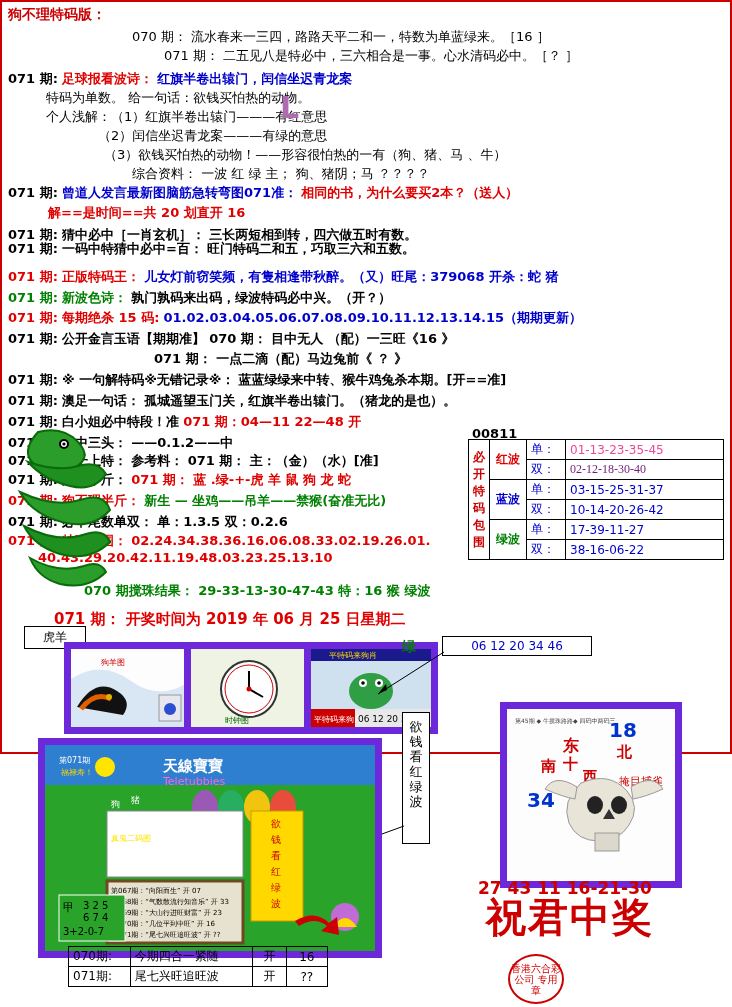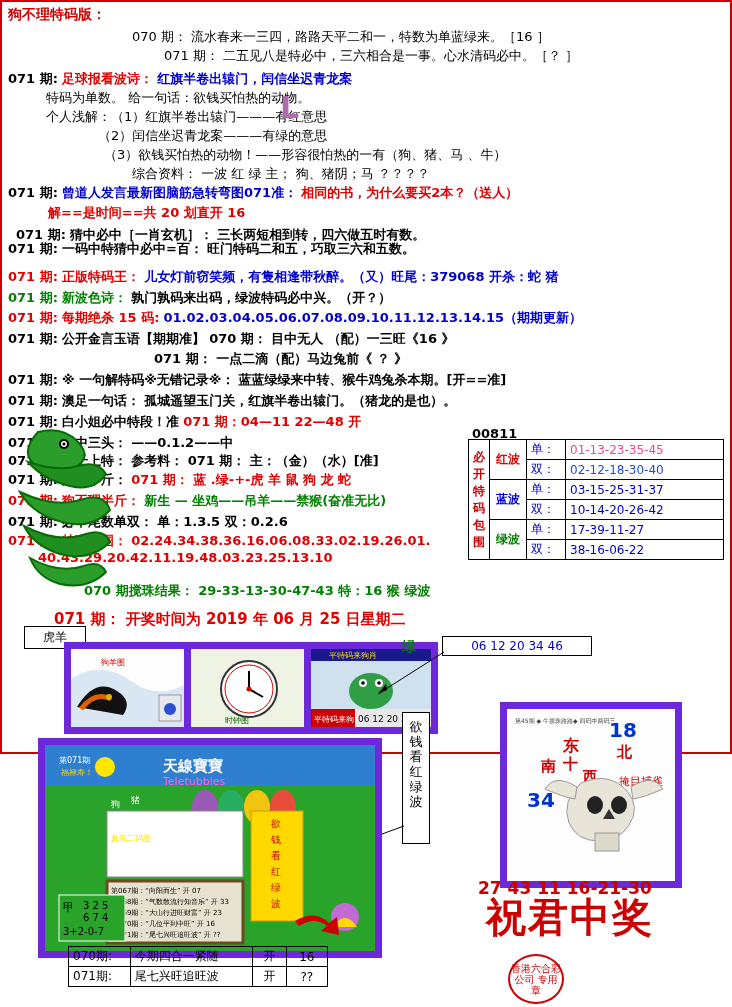--- a/index.html
+++ b/index.html
@@ -65,21 +65,21 @@
 
   <div class="ln" style="left:6px;top:182px;">
     <span class="b black">071 期:</span>
     <span class="b blue">曾道人发言最新图脑筋急转弯图071准：</span>
     <span class="b red">相同的书，为什么要买2本？（送人）</span>
   </div>
   <div class="ln" style="left:46px;top:202px;">
     <span class="b red">解==是时间==共 20 划直开 16</span>
   </div>
 
-  <div class="ln" style="left:6px;top:224px;margin-left:8px;">
+  <div class="ln" style="left:6px;top:224px;">
     <span class="b black">071 期:</span>
     <span class="b black">猜中必中［一肖玄机］：</span>
     <span class="b black">三长两短相到转，四六做五时有数。</span>
   </div>
   <div class="ln" style="left:6px;top:238px;">
     <span class="b black">071 期:</span>
     <span class="b black">一码中特猜中必中=百：</span>
     <span class="b black">旺门特码二和五，巧取三六和五数。</span>
   </div>
   <div class="ln" style="left:6px;top:266px;">
@@ -181,21 +181,21 @@
         <div>码</div>
         <div>包</div>
         <div>围</div>
       </td>
       <td rowspan="2" style="width:28px;text-align:center;color:#e00000;font-weight:bold;">红波</td>
       <td style="width:30px;color:#0000cc;">单：</td>
       <td style="color:#ec4899;">01-13-23-35-45</td>
     </tr>
     <tr>
       <td style="color:#0000cc;">双：</td>
-      <td style="color:#1d4ed8;">02-12-18-30-40</td>
+      <td style="color:#701a75;font-family:Liberation Serif, serif;">02-12-18-30-40</td>
     </tr>
     <tr>
       <td rowspan="2" style="text-align:center;color:#0000cc;font-weight:bold;">蓝波</td>
       <td style="color:#0000cc;">单：</td>
       <td style="color:#0000cc;">03-15-25-31-37</td>
     </tr>
     <tr>
       <td style="color:#0000cc;">双：</td>
       <td style="color:#0000cc;">10-14-20-26-42</td>
     </tr>

